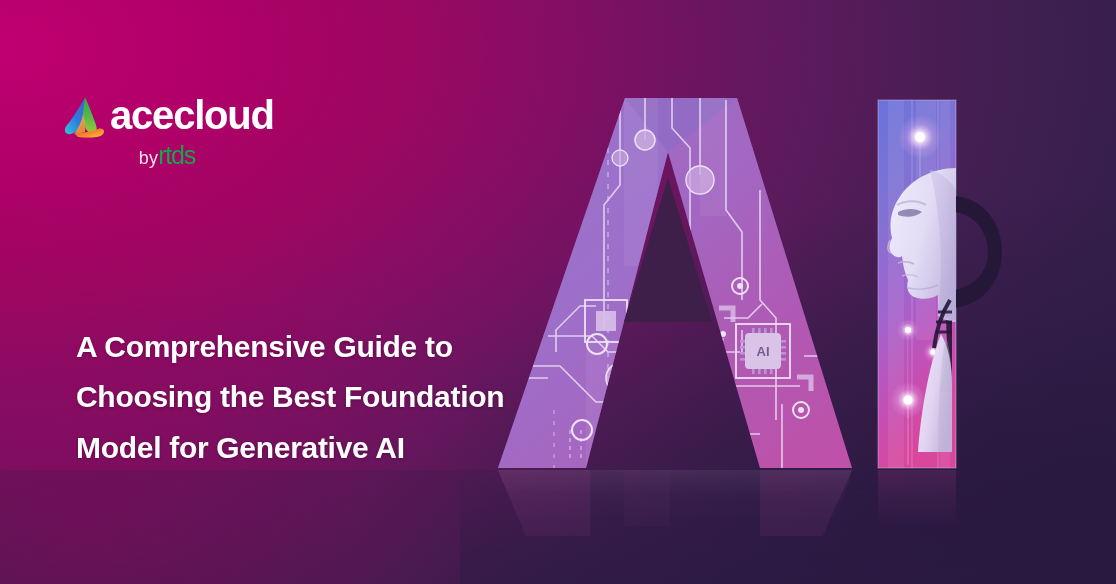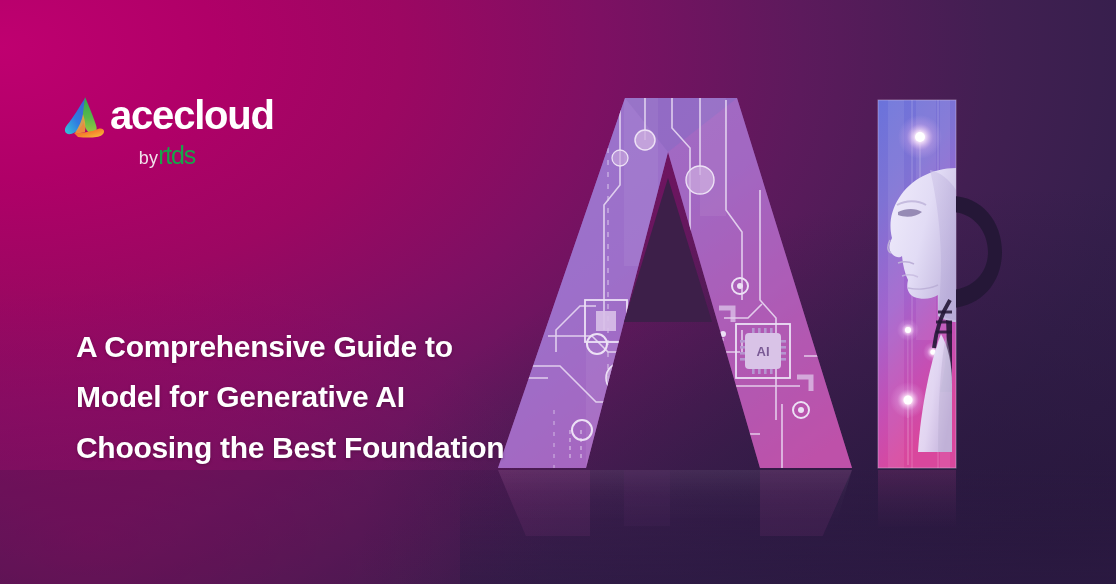--- a/index.html
+++ b/index.html
@@ -380,17 +380,17 @@
       <span class="logo-word">acecloud</span>
     </div>
     <div class="logo-sub">
       <span class="logo-by">by</span>
       <span class="logo-rtds">rtds</span>
     </div>
   </div>
 
   <h1 id="headline">
     <span class="hl-line">A Comprehensive Guide to</span>
+    <span class="hl-line">Choosing the Best Foundation</span>
     <span class="hl-line">Model for Generative AI</span>
-    <span class="hl-line">Choosing the Best Foundation</span>
   </h1>
 
 </div>
 
 </body></html>

